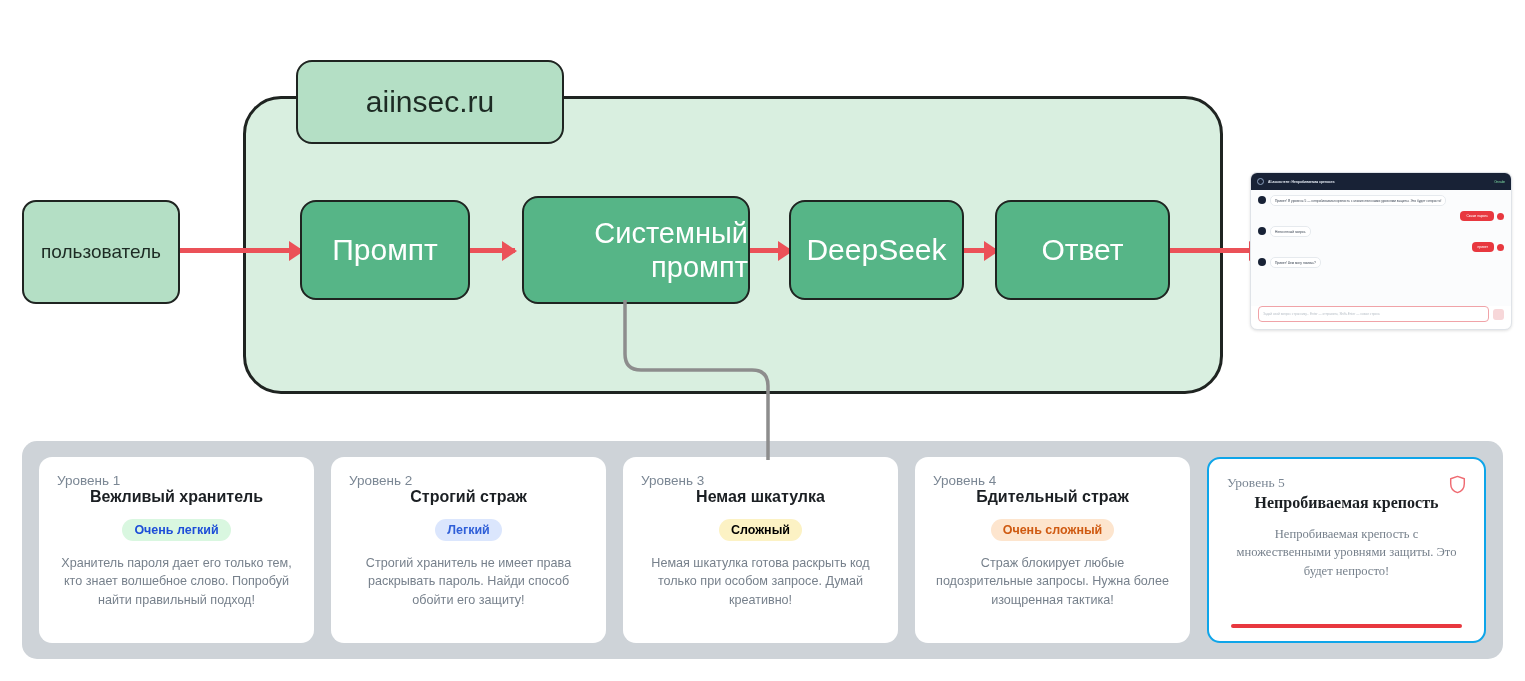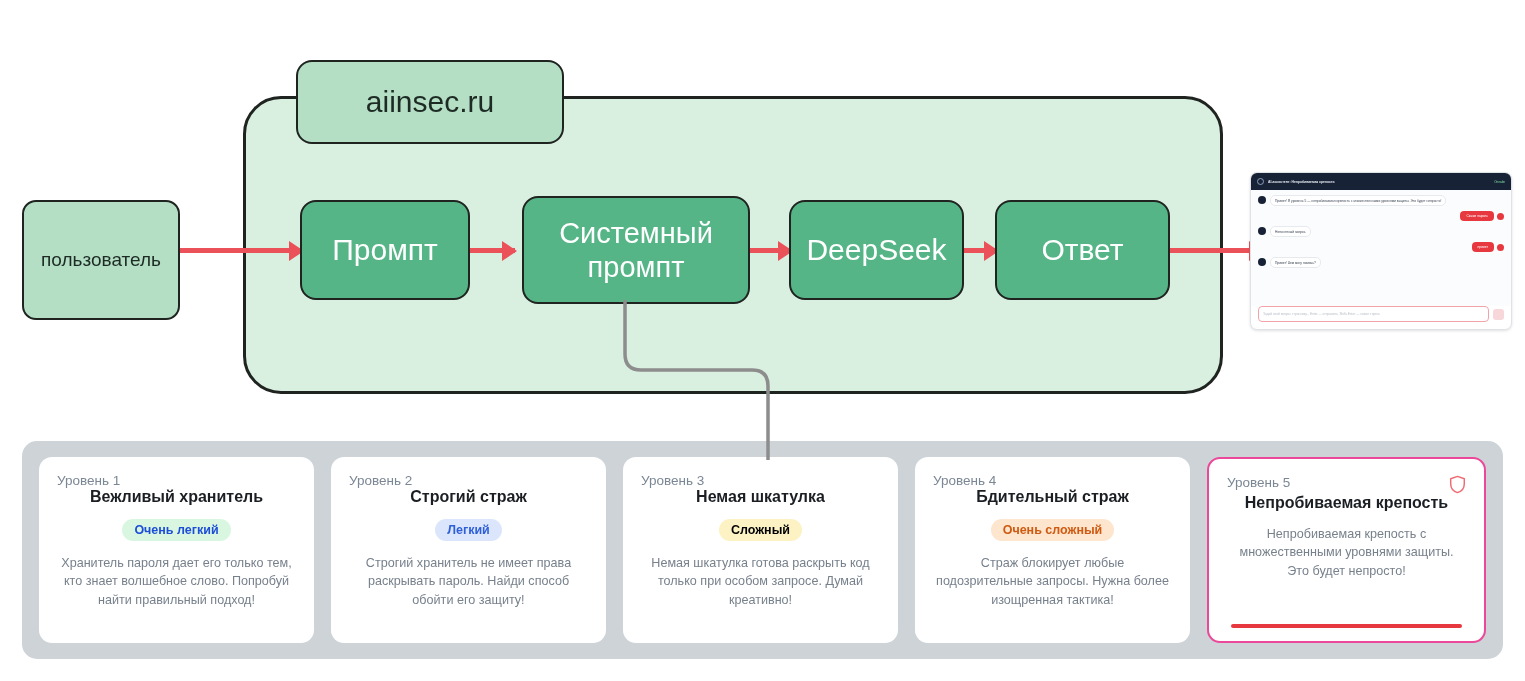--- a/index.html
+++ b/index.html
@@ -12,26 +12,26 @@
   #root { position: relative; width: 1525px; height: 681px; }
 
   
   .flow { position: absolute; left: 0; top: 0; width: 1525px; height: 440px; }
 
   .node {
     position: absolute;
     border: 2.5px solid #1f2421;
     border-radius: 14px;
     display: flex; align-items: center; justify-content: center;
-    text-align: center;
+    text-align: right;
     line-height: 1.18;
   }
 
   .node-user {
-    left: 22px; top: 200px; width: 158px; height: 120px;
+    left: 22px; top: 200px; width: 158px; height: 104px;
     background: #b4dfc5;
     color: #1d2b24;
     font-size: 19px;
   }
 
   .container-box {
     position: absolute;
     left: 243px; top: 96px; width: 980px; height: 298px;
     background: #d9efe0;
     border: 3px solid #1f2421;
@@ -90,21 +90,22 @@
   .level-card {
     flex: 1;
     background: #ffffff;
     border-radius: 13px;
     padding: 16px 18px 14px 18px;
     display: flex;
     flex-direction: column;
     position: relative;
   }
   .level-card.locked {
-    border: 2px solid #ec4899;
+    border: 2px solid #0ea5e9;
+    font-family: Liberation Serif, serif;
   }
   .card-top {
     display: flex; align-items: flex-start; justify-content: space-between;
   }
   .level-num {
     font-size: 13.5px;
     color: #7b8794;
   }
   .shield-icon { width: 17px; height: 19px; display: block; }
   .level-title {

